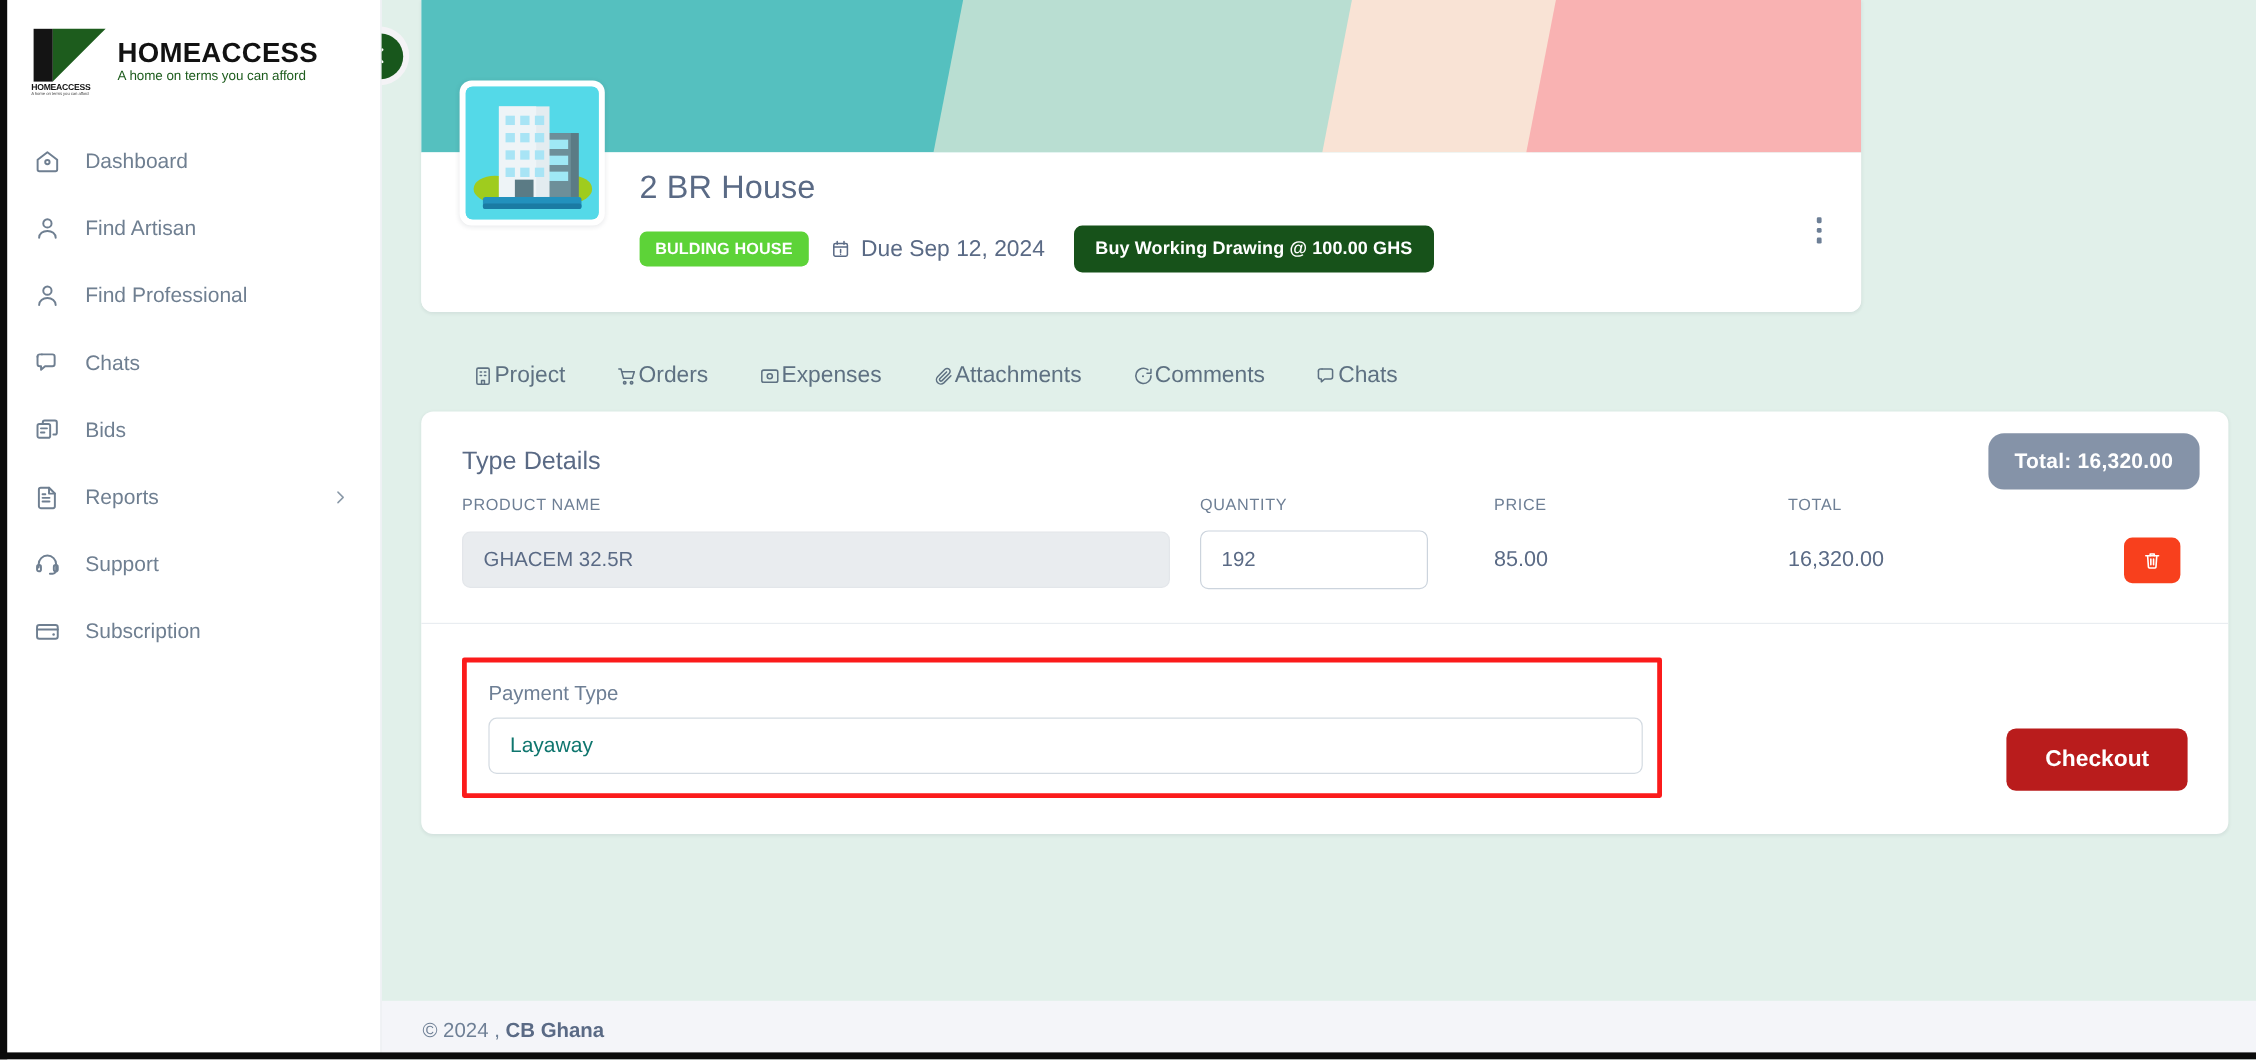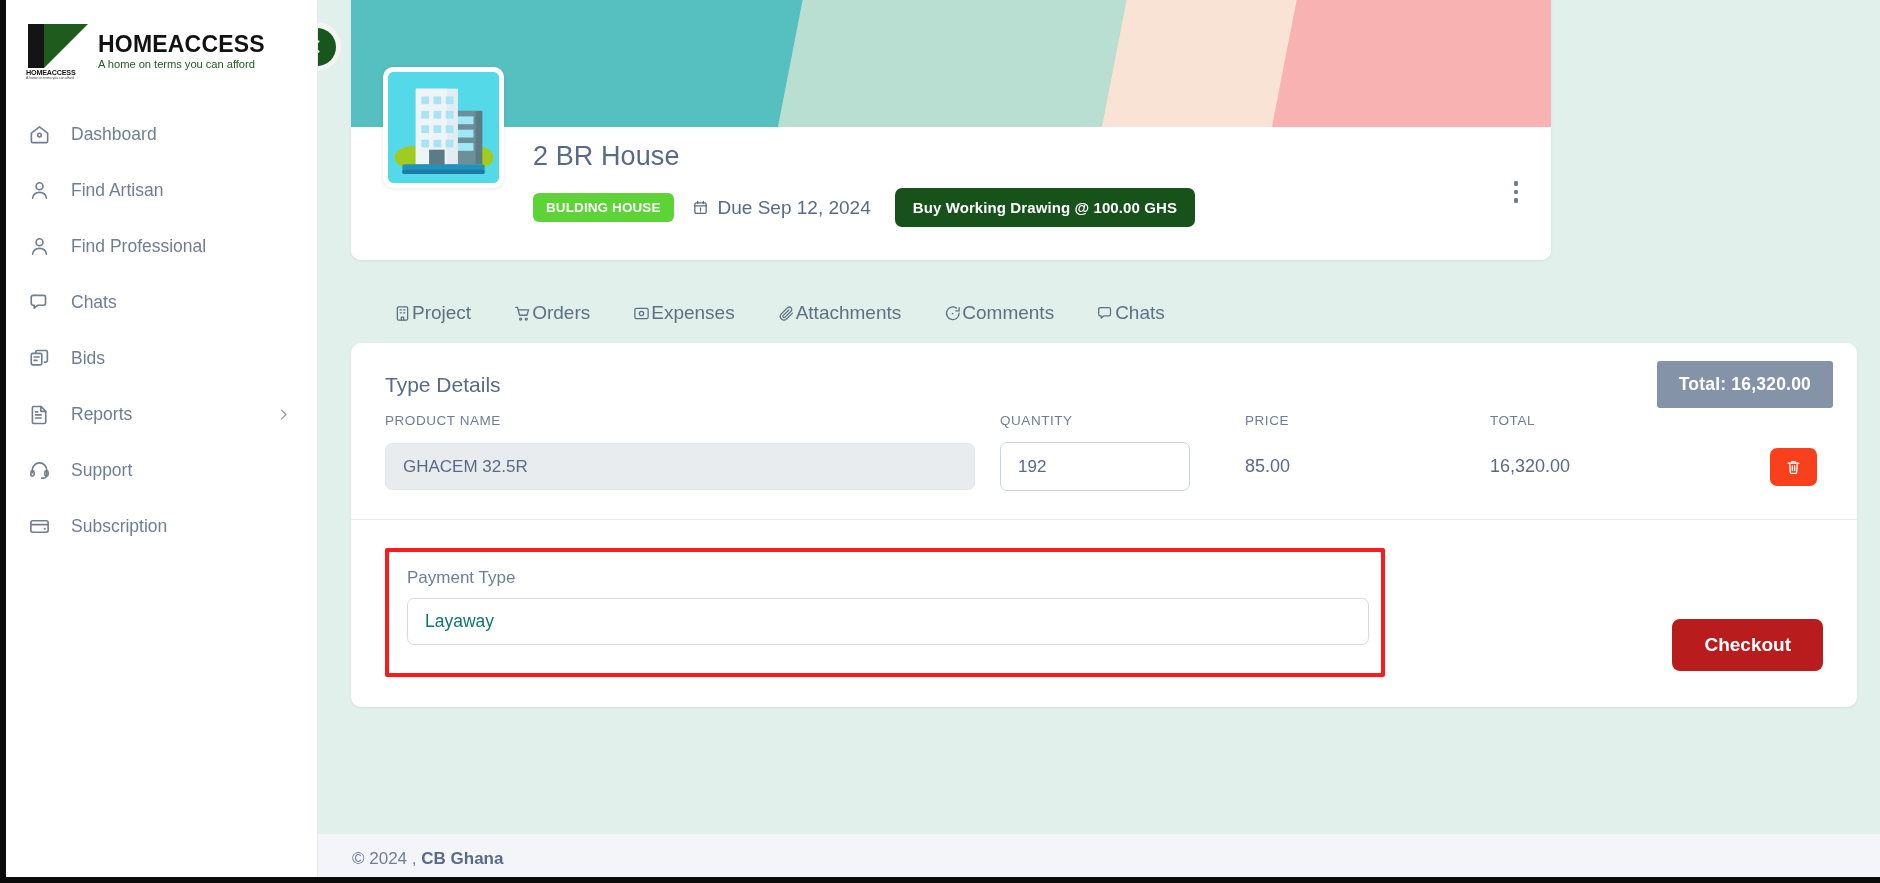--- a/index.html
+++ b/index.html
@@ -107,21 +107,21 @@
   .cart-card {
     position:absolute; left: 33px; top: 343px; width: 1506px;
     background:#fff; border-radius: 10px; box-shadow: 0 1px 3px rgba(30,40,60,.07);
     overflow:hidden;
   }
   .cart-head { position:relative; padding: 30px 34px 0 34px; height: 70px; }
   .cart-title { font-size: 21px; color:#5a6a85; }
   .total-badge {
     position:absolute; right: 24px; top: 18px;
     background:#8593a8; color:#fff; font-size:17.5px; font-weight:bold;
-    padding: 13px 22px; border-radius: 3px; letter-spacing:.2px;
+    padding: 13px 22px; border-radius: 13px; letter-spacing:.2px;
   }
 
   .table { padding: 0 34px; }
   .thead { display:flex; align-items:flex-end; font-size: 13.5px; color:#6e7f95; letter-spacing:.55px; font-weight:400; }
   .c-name { width: 615px; flex:0 0 615px; }
   .c-qty  { width: 245px; flex:0 0 245px; }
   .c-price{ width: 245px; flex:0 0 245px; }
   .c-total{ width: 280px; flex:0 0 280px; }
   .c-act  { flex:1; display:flex; justify-content:flex-end; }
 
@@ -141,21 +141,21 @@
     width: 47px; height: 38px; border-radius:7px; background:#f8401d; border:none; cursor:pointer;
     display:flex; align-items:center; justify-content:center; margin-right: 8px;
   }
   .del-btn svg { width:17px; height:18px; display:block; }
 
   .divider { height:1px; background:#e9edf1; margin: 0; }
 
   .pay-section { position:relative; padding: 28px 34px 30px 34px; display:flex; align-items:flex-end; }
   .pay-highlight {
     position:relative; border: 4px solid #fb1b1b; border-radius: 2px;
-    padding: 16px 18px 28px 18px; width: 1000px;
+    padding: 16px 18px 16px 18px; width: 1000px;
   }
   .pay-label { font-size: 17px; color:#6e7f95; margin-bottom: 10px; }
   .pay-input {
     width: 962px; height: 47px; border-radius:7px; background:#fff;
     border:1px solid #d4dbe2; color:#0f766e; font-size: 17.5px;
     padding: 0 17px; display:flex; align-items:center;
   }
   .checkout-btn {
     margin-left:auto; margin-bottom: 6px;
     background:#b91c1c; color:#fff; font-size:19px; font-weight:bold;

